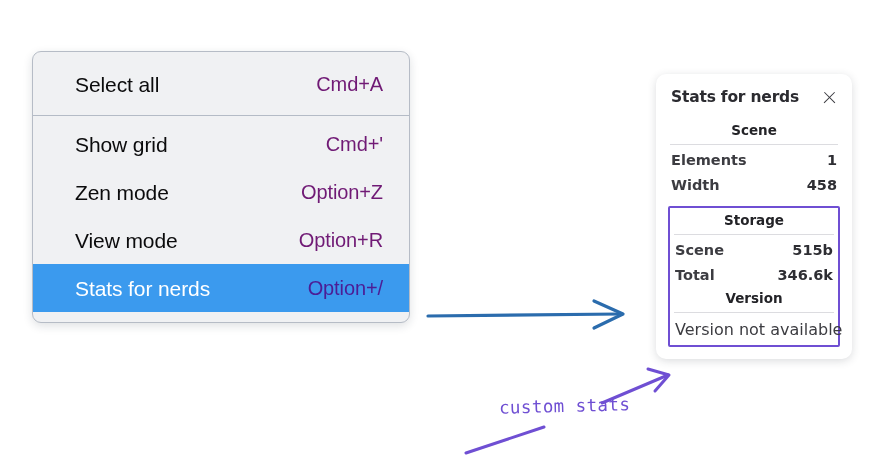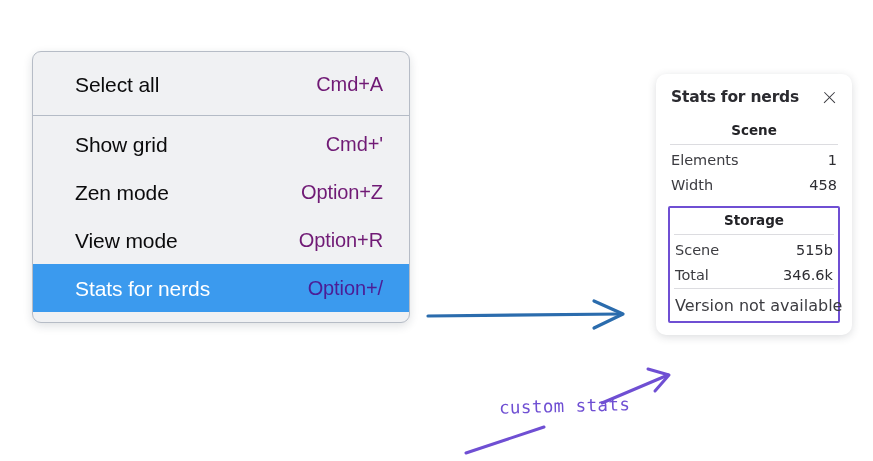--- a/index.html
+++ b/index.html
@@ -123,20 +123,21 @@
     margin: 0 2px 3px 2px;
   }
   .stat-row {
     display: flex;
     justify-content: space-between;
     align-items: baseline;
     font-size: 14.5px;
     color: #3c3c41;
     padding: 3px 3px 3px 3px;
     line-height: 1.33;
+    font-weight: bold;
   }
   .stat-row .sr-value { color: #2e2e33; }
 
   .highlight-box {
     border: 2px solid #6f4fd3;
     border-radius: 2px;
     margin: 7px 0 0 0;
     padding: 2px 2px 4px 2px;
   }
   .single-line {
@@ -226,20 +227,21 @@
 
     <div class="stat-row">
       <span class="sr-label">Scene</span>
       <span class="sr-value">515b</span>
     </div>
     <div class="stat-row">
       <span class="sr-label">Total</span>
       <span class="sr-value">346.6k</span>
     </div>
 
+    <div class="section-title">Version</div>
     <div class="section-rule"></div>
 
     <div class="single-line">Version not available</div>
   </div>
 
 </div>
 
 <svg class="annotations" viewBox="0 0 873 461" width="873" height="461">
 
   <g>

